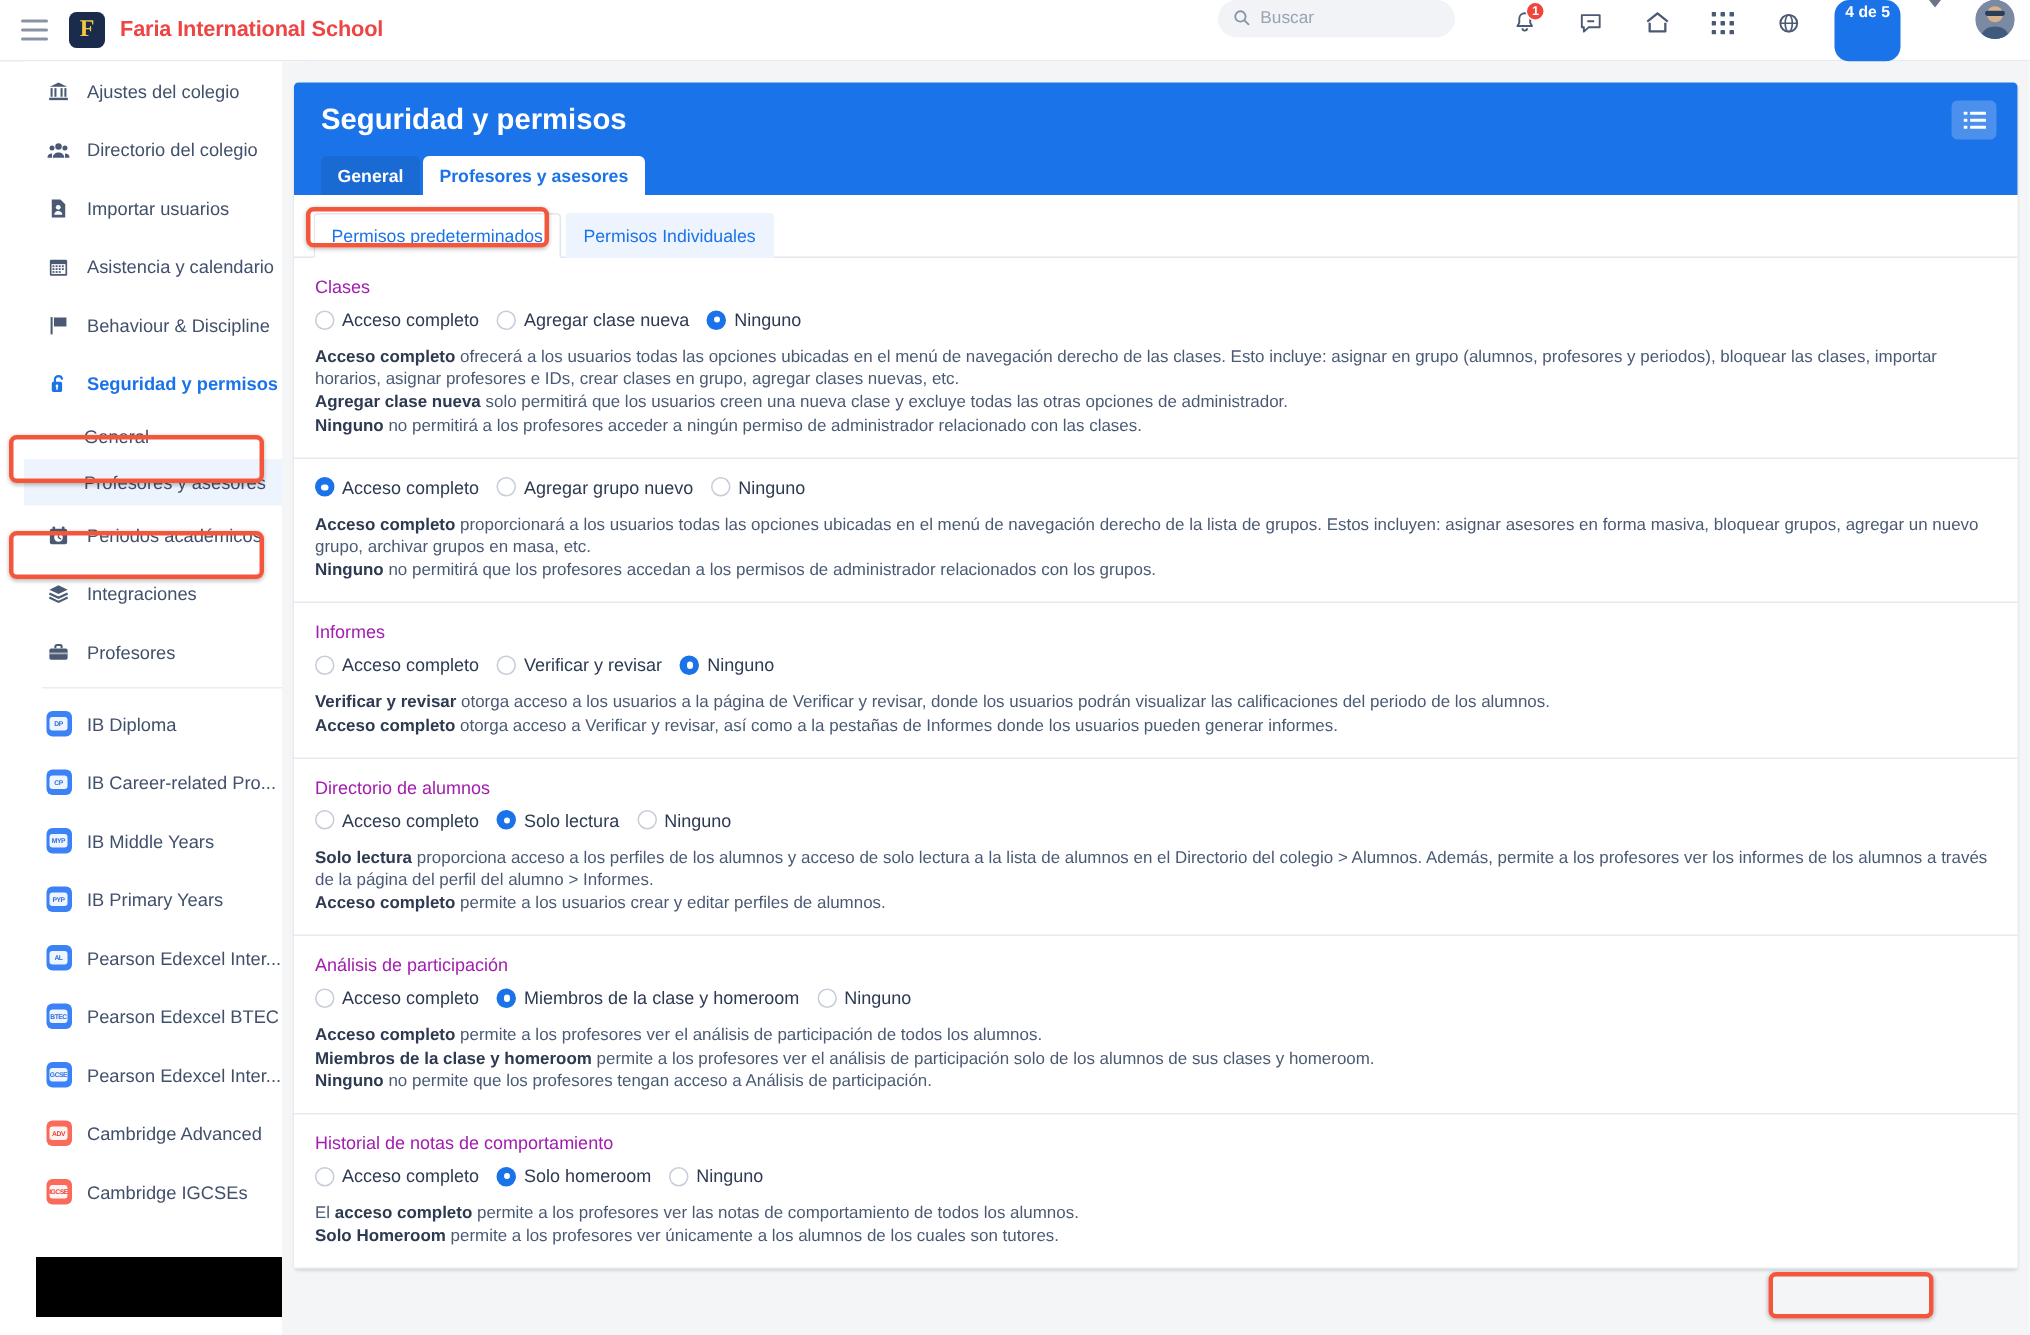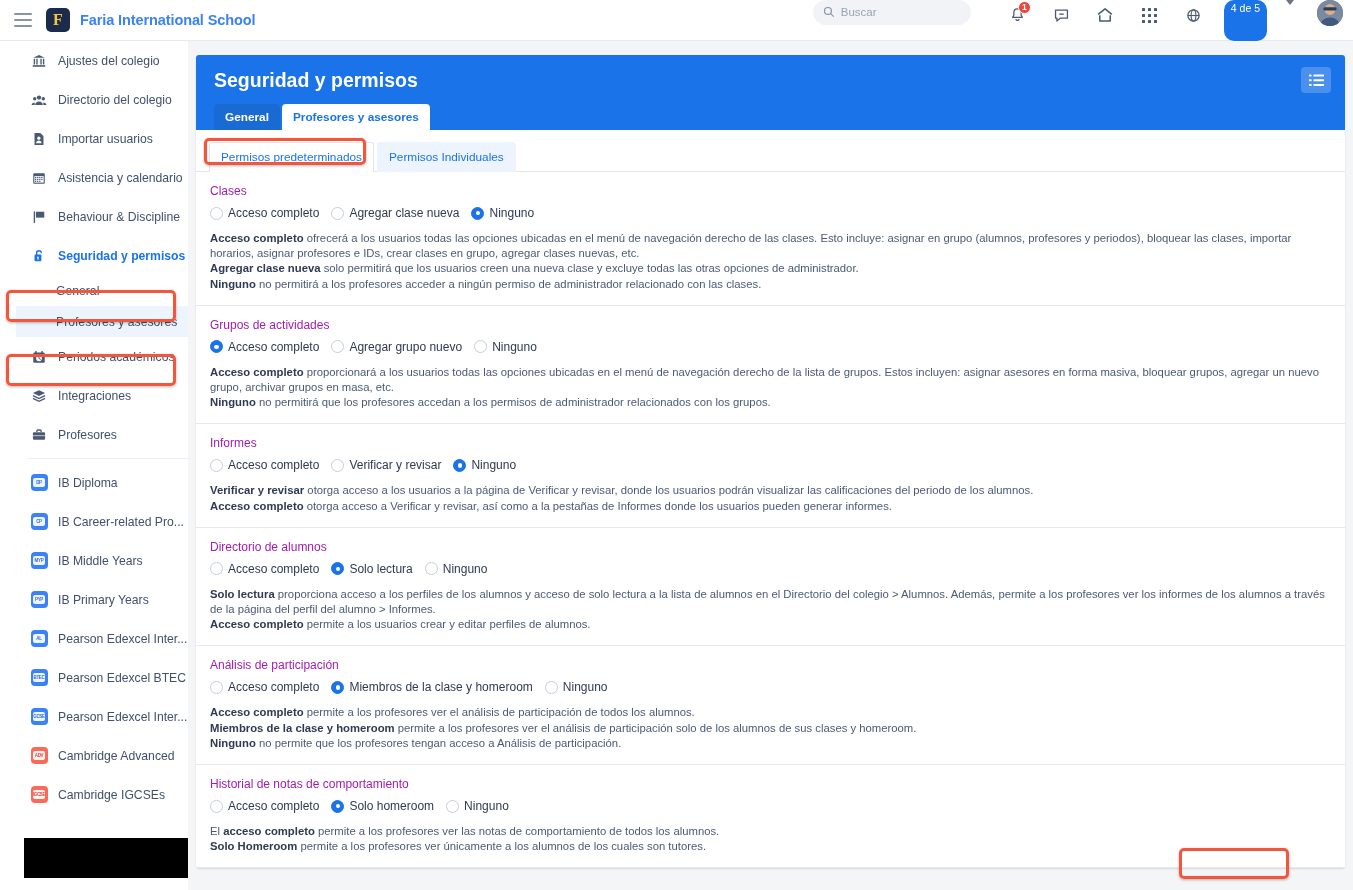--- a/index.html
+++ b/index.html
@@ -24,21 +24,21 @@
     cursor: pointer;
   }
   .hamburger i { display: block; height: 2px; background: #8a93a5; border-radius: 1px; }
   .brand-logo {
     width: 24px; height: 24px; border-radius: 5px; background: #1a2b4b;
     display: flex; align-items: center; justify-content: center;
     color: #f5c842; font-weight: bold; font-size: 16px; font-family: "Liberation Serif", serif;
     line-height: 1;
   }
   .brand-name {
-    margin-left: 10px; font-size: 14.5px; font-weight: bold; color: #3b82f6;
+    margin-left: 10px; font-size: 14.5px; font-weight: bold; color: #ef4444;
     letter-spacing: -0.1px;
   }
   .topbar-right {
     margin-left: auto; display: flex; height: 41px;
     padding-right: 10px; gap: 13px;
   }
   .searchbox {
     width: 158px; height: 25px; background: #f1f3f6; border-radius: 13px;
     display: flex; align-items: center; padding: 0 10px; margin-right: 18px;
     cursor: text;
@@ -49,21 +49,21 @@
     position: relative; cursor: pointer;
   }
   .badge-dot {
     position: absolute; top: 1px; right: 2px;
     min-width: 13px; height: 13px; border-radius: 7px; background: #f0453a;
     color: #fff; font-size: 8.5px; font-weight: bold;
     display: flex; align-items: center; justify-content: center;
     border: 1.5px solid #fff; padding: 0 1px;
   }
   .pill-count {
-    background: #1a73e8; color: #fff; font-size: 10.5px; font-weight: normal;
+    background: #1a73e8; color: #fff; font-size: 10.5px; font-weight: bold;
     border-radius: 10px; padding: 2px 7px 3px; margin-left: 2px; cursor: pointer;
     white-space: nowrap;
   }
   .caret-down {
     width: 0; height: 0; border-left: 4px solid transparent; border-right: 4px solid transparent;
     border-top: 5px solid #6b7588; margin: 0 8px 0 6px; cursor: pointer;
   }
   .avatar {
     width: 26px; height: 26px; border-radius: 50%; overflow: hidden;
     background: #6f7e96; margin-left: 2px; cursor: pointer; position: relative;
@@ -498,21 +498,20 @@
               <span class="lab">Ninguno</span>
             </label>
           </div>
           <div class="desc">
             <div><b>Acceso completo</b><span> ofrecerá a los usuarios todas las opciones ubicadas en el menú de navegación derecho de las clases. Esto incluye: asignar en grupo (alumnos, profesores y periodos), bloquear las clases, importar horarios, asignar profesores e IDs, crear clases en grupo, agregar clases nuevas, etc.</span></div>
             <div><b>Agregar clase nueva</b><span> solo permitirá que los usuarios creen una nueva clase y excluye todas las otras opciones de administrador.</span></div>
             <div><b>Ninguno</b><span> no permitirá a los profesores acceder a ningún permiso de administrador relacionado con las clases.</span></div>
           </div>
         </div>
         <div class="section">
-          <div class="sec-label">Grupos de actividades</div>
           <div class="radio-row">
             <label class="radio-opt">
               <span class="radio on"></span>
               <span class="lab">Acceso completo</span>
             </label>
             <label class="radio-opt">
               <span class="radio"></span>
               <span class="lab">Agregar grupo nuevo</span>
             </label>
             <label class="radio-opt">

